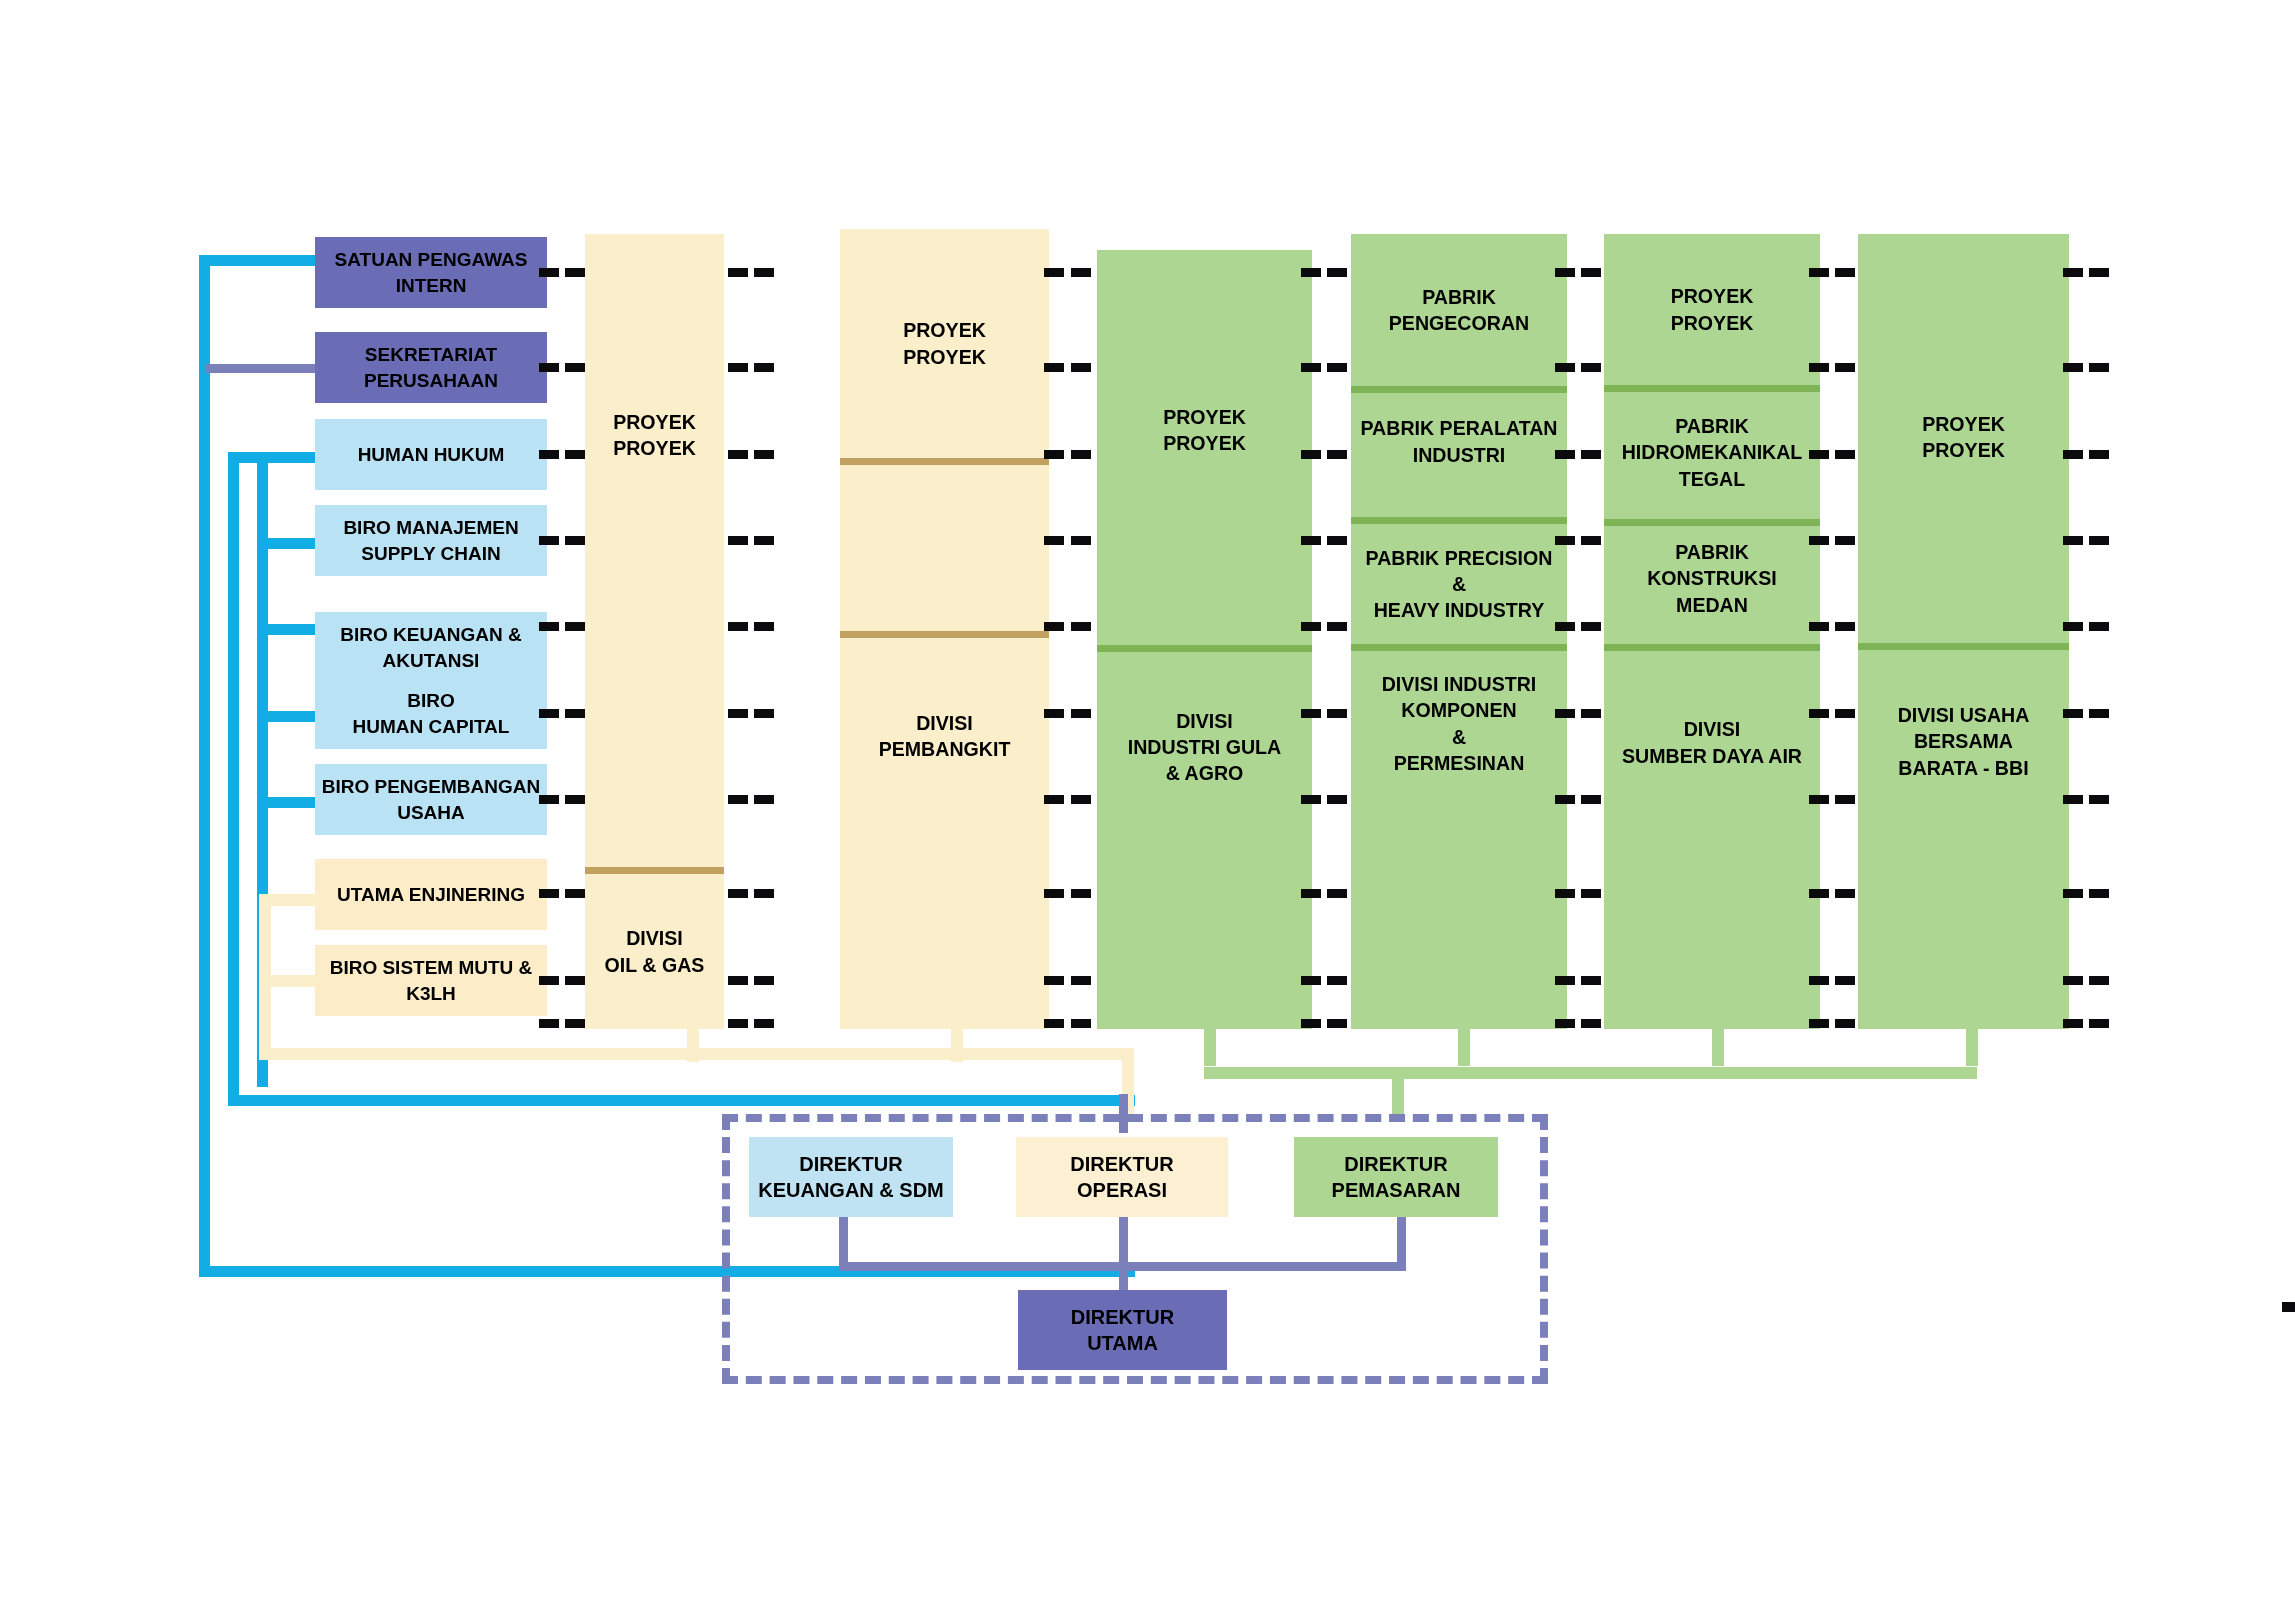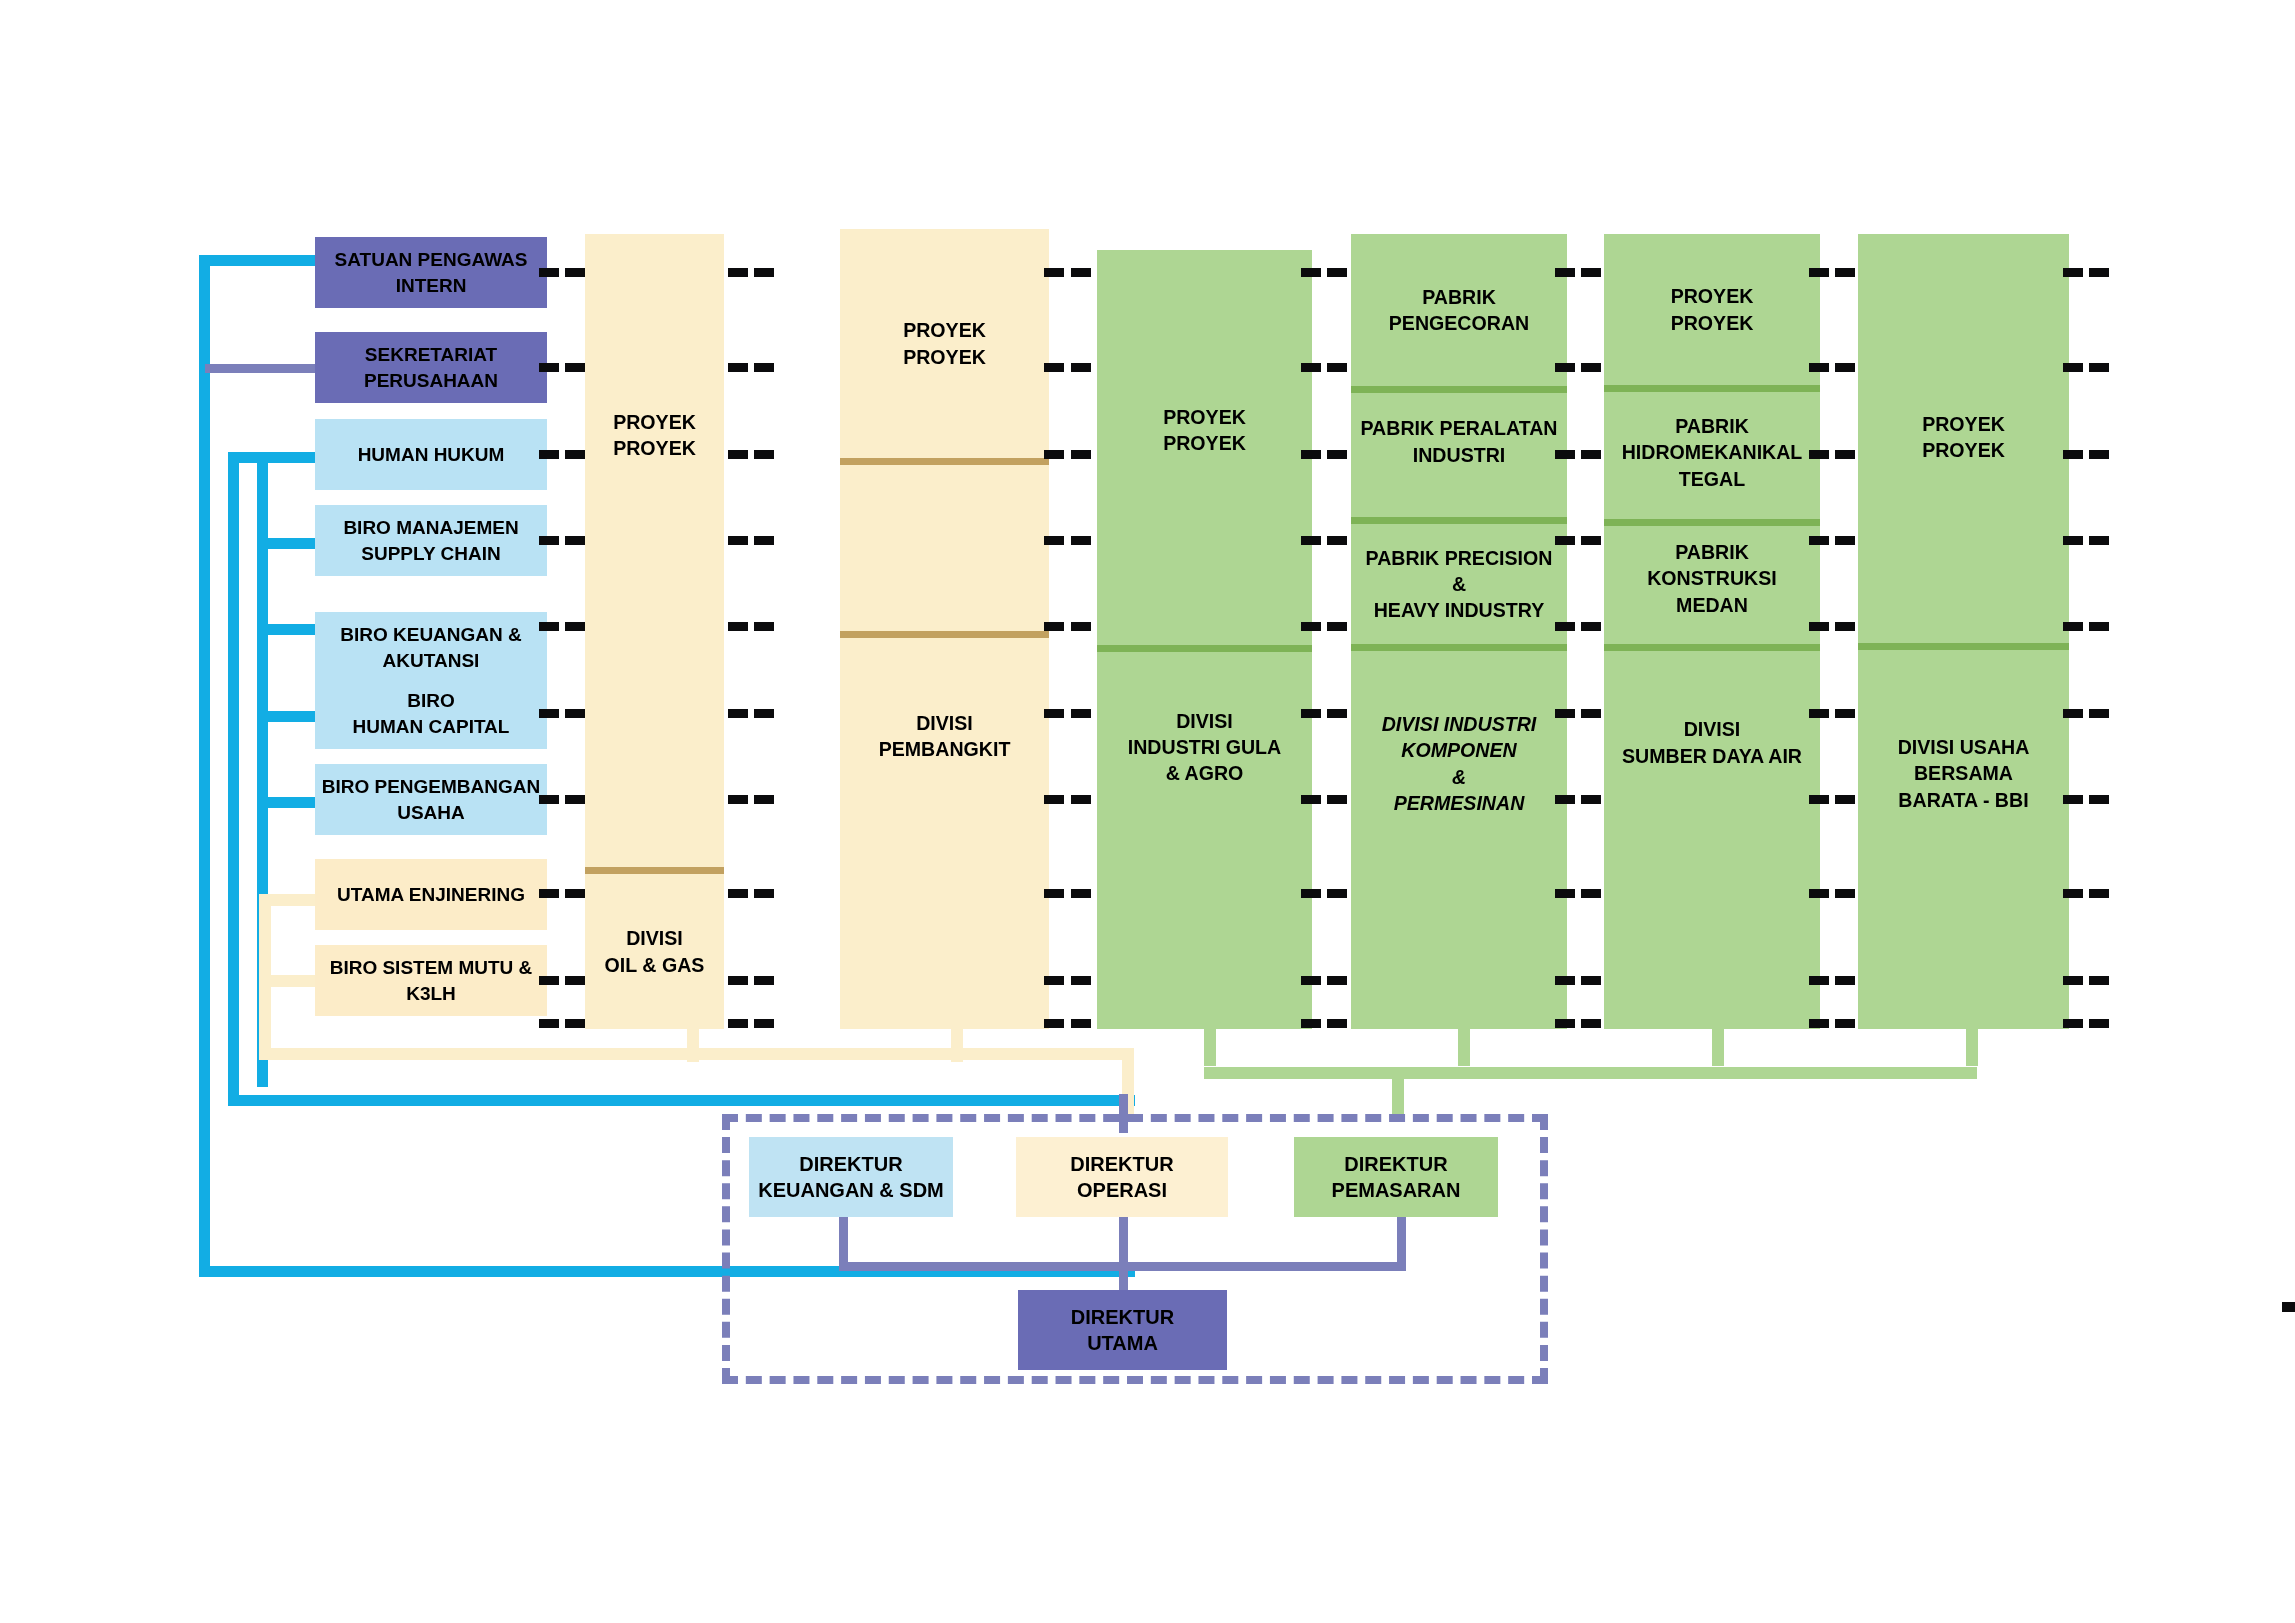--- a/index.html
+++ b/index.html
@@ -147,37 +147,37 @@
       <div class="colcell" style="top:402px; height:190px;">DIVISI<br>INDUSTRI GULA<br>&amp; AGRO</div>
     </div>
 
     <div class="col green" style="left:1351px; top:234px; width:216px; height:795px;">
       <div class="colcell" style="top:0; height:152px;">PABRIK<br>PENGECORAN</div>
       <div class="divider green" style="top:152px;"></div>
       <div class="colcell" style="top:159px; height:97px;">PABRIK PERALATAN<br>INDUSTRI</div>
       <div class="divider green" style="top:283px;"></div>
       <div class="colcell" style="top:291px; height:118px;">PABRIK PRECISION<br>&amp;<br>HEAVY INDUSTRY</div>
       <div class="divider green" style="top:410px;"></div>
-      <div class="colcell" style="top:438px; height:183px;font-style:italic;">DIVISI INDUSTRI<br>KOMPONEN<br>&amp;<br>PERMESINAN</div>
+      <div class="colcell" style="top:398px; height:183px;">DIVISI INDUSTRI<br>KOMPONEN<br>&amp;<br>PERMESINAN</div>
     </div>
 
     <div class="col green" style="left:1604px; top:234px; width:216px; height:795px;">
       <div class="colcell" style="top:0; height:151px;">PROYEK<br>PROYEK</div>
       <div class="divider green" style="top:151px;"></div>
       <div class="colcell" style="top:158px; height:121px;">PABRIK<br>HIDROMEKANIKAL<br>TEGAL</div>
       <div class="divider green" style="top:285px;"></div>
       <div class="colcell" style="top:292px; height:105px;">PABRIK<br>KONSTRUKSI MEDAN</div>
       <div class="divider green" style="top:410px;"></div>
       <div class="colcell" style="top:417px; height:183px;">DIVISI<br>SUMBER DAYA AIR</div>
     </div>
 
     <div class="col green" style="left:1858px; top:234px; width:211px; height:795px;">
       <div class="colcell" style="top:0; height:406px;">PROYEK<br>PROYEK</div>
       <div class="divider green" style="top:409px;"></div>
-      <div class="colcell" style="top:416px; height:183px;margin-top:32px;">DIVISI USAHA<br>BERSAMA<br>BARATA - BBI</div>
+      <div class="colcell" style="top:416px; height:183px;">DIVISI USAHA<br>BERSAMA<br>BARATA - BBI</div>
     </div>
   </div>
 
   <div id="ticks">
       <div class="tickdash" style="left: 539px; top: 268px; width: 19.6px; height: 9.2px;"></div>
       <div class="tickdash" style="left: 565px; top: 268px; width: 19.6px; height: 9.2px;"></div>
       <div class="tickdash" style="left: 539px; top: 363px; width: 19.6px; height: 9.2px;"></div>
       <div class="tickdash" style="left: 565px; top: 363px; width: 19.6px; height: 9.2px;"></div>
       <div class="tickdash" style="left: 539px; top: 450px; width: 19.6px; height: 9.2px;"></div>
       <div class="tickdash" style="left: 565px; top: 450px; width: 19.6px; height: 9.2px;"></div>

